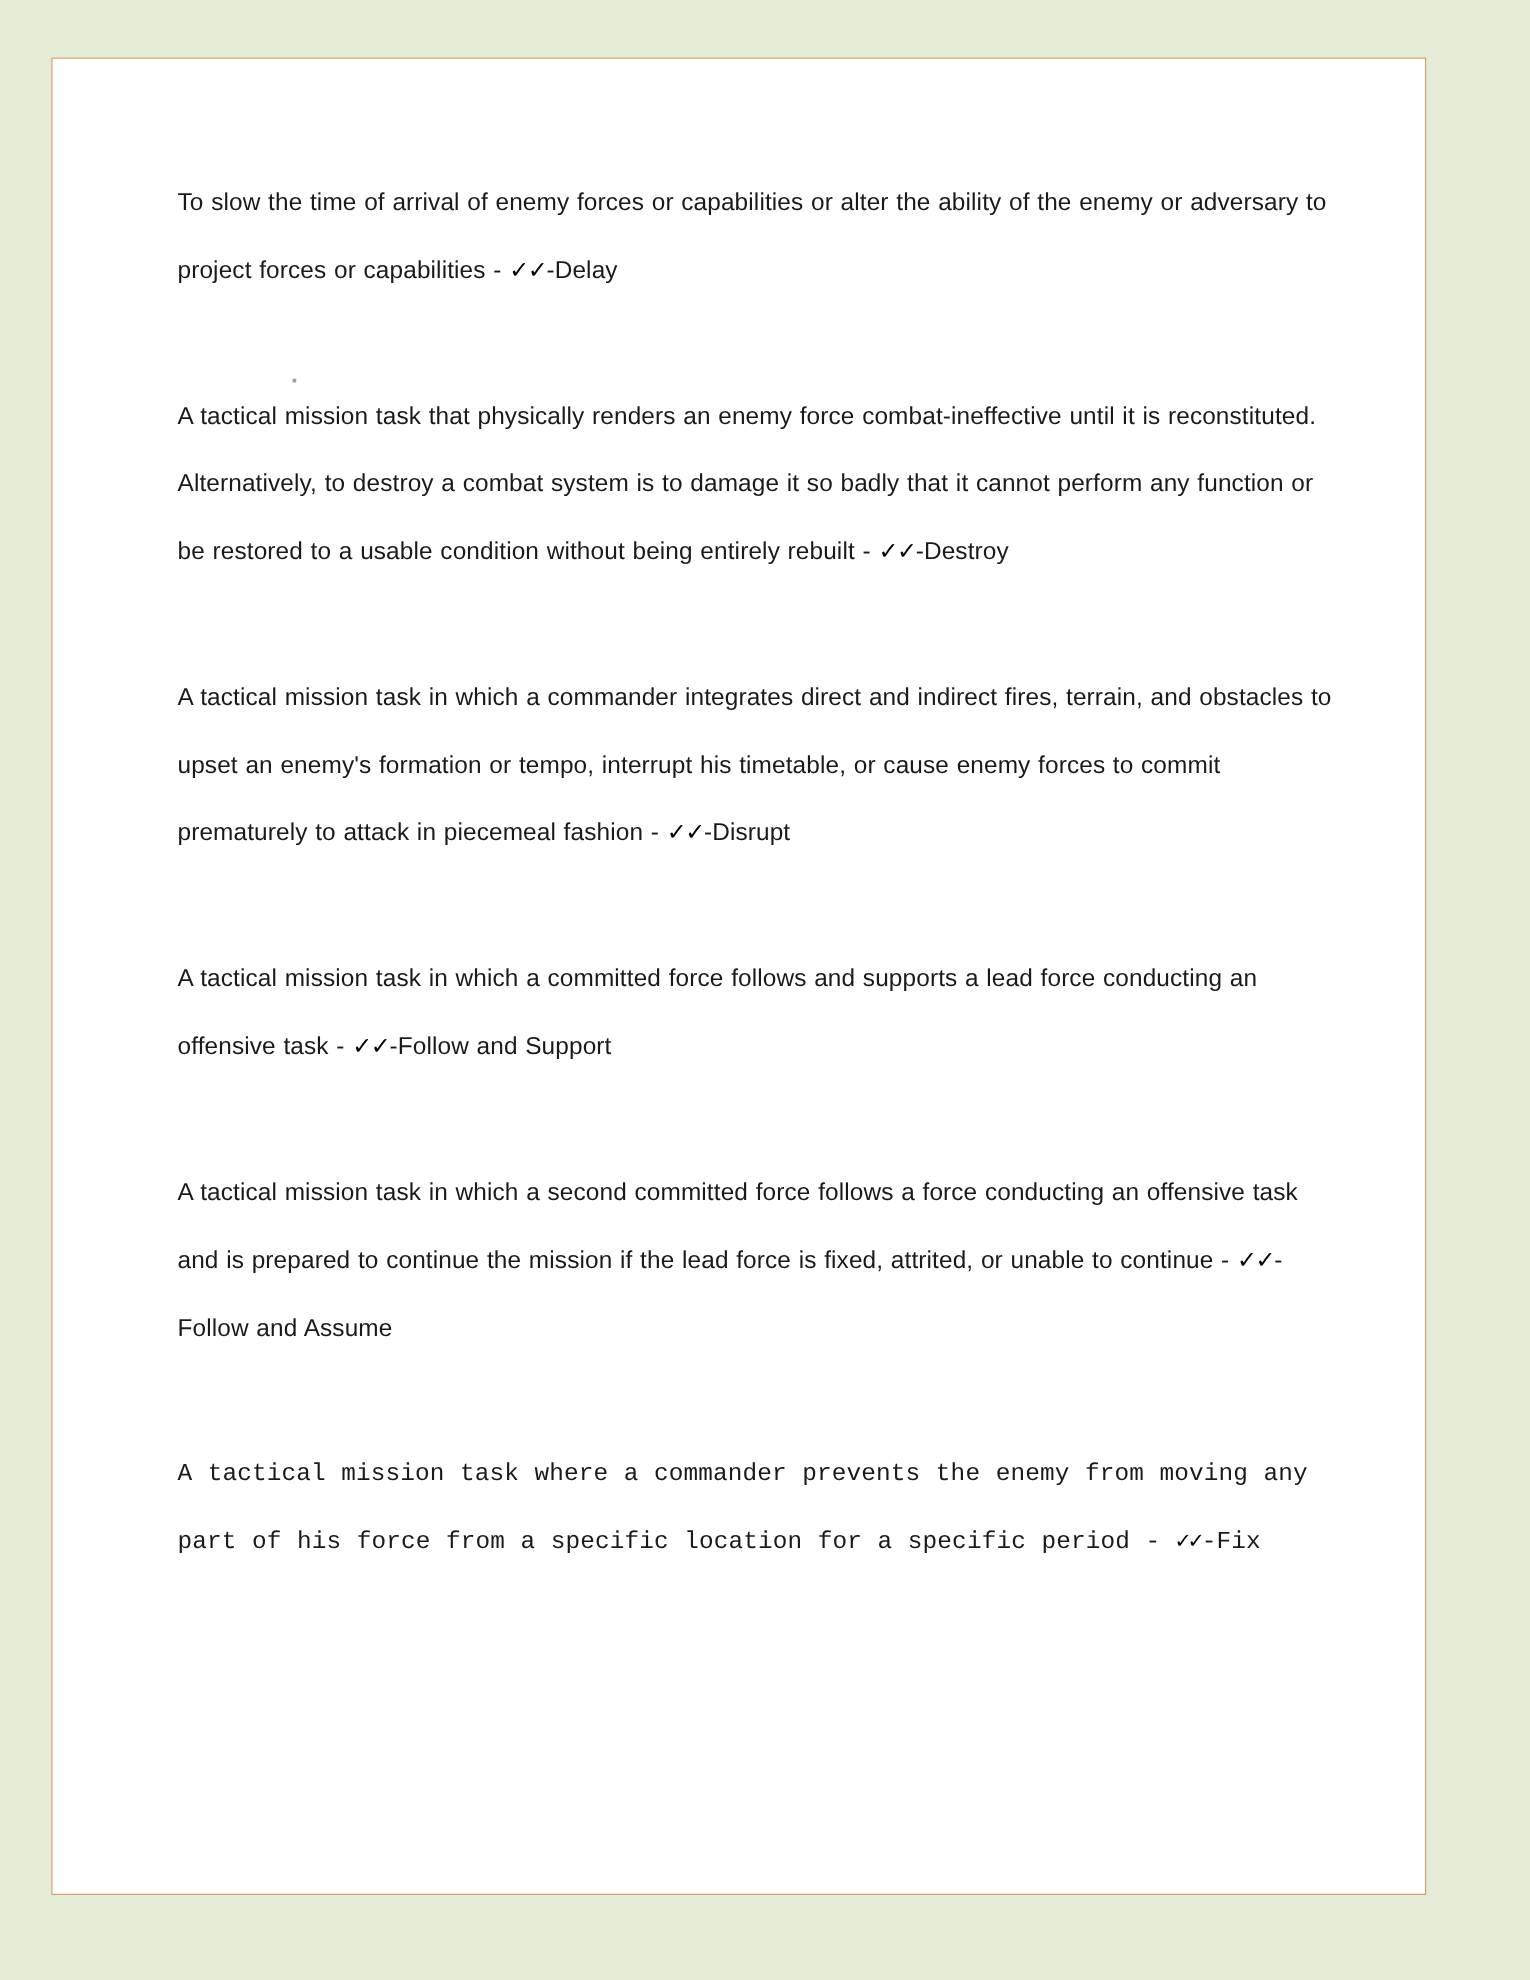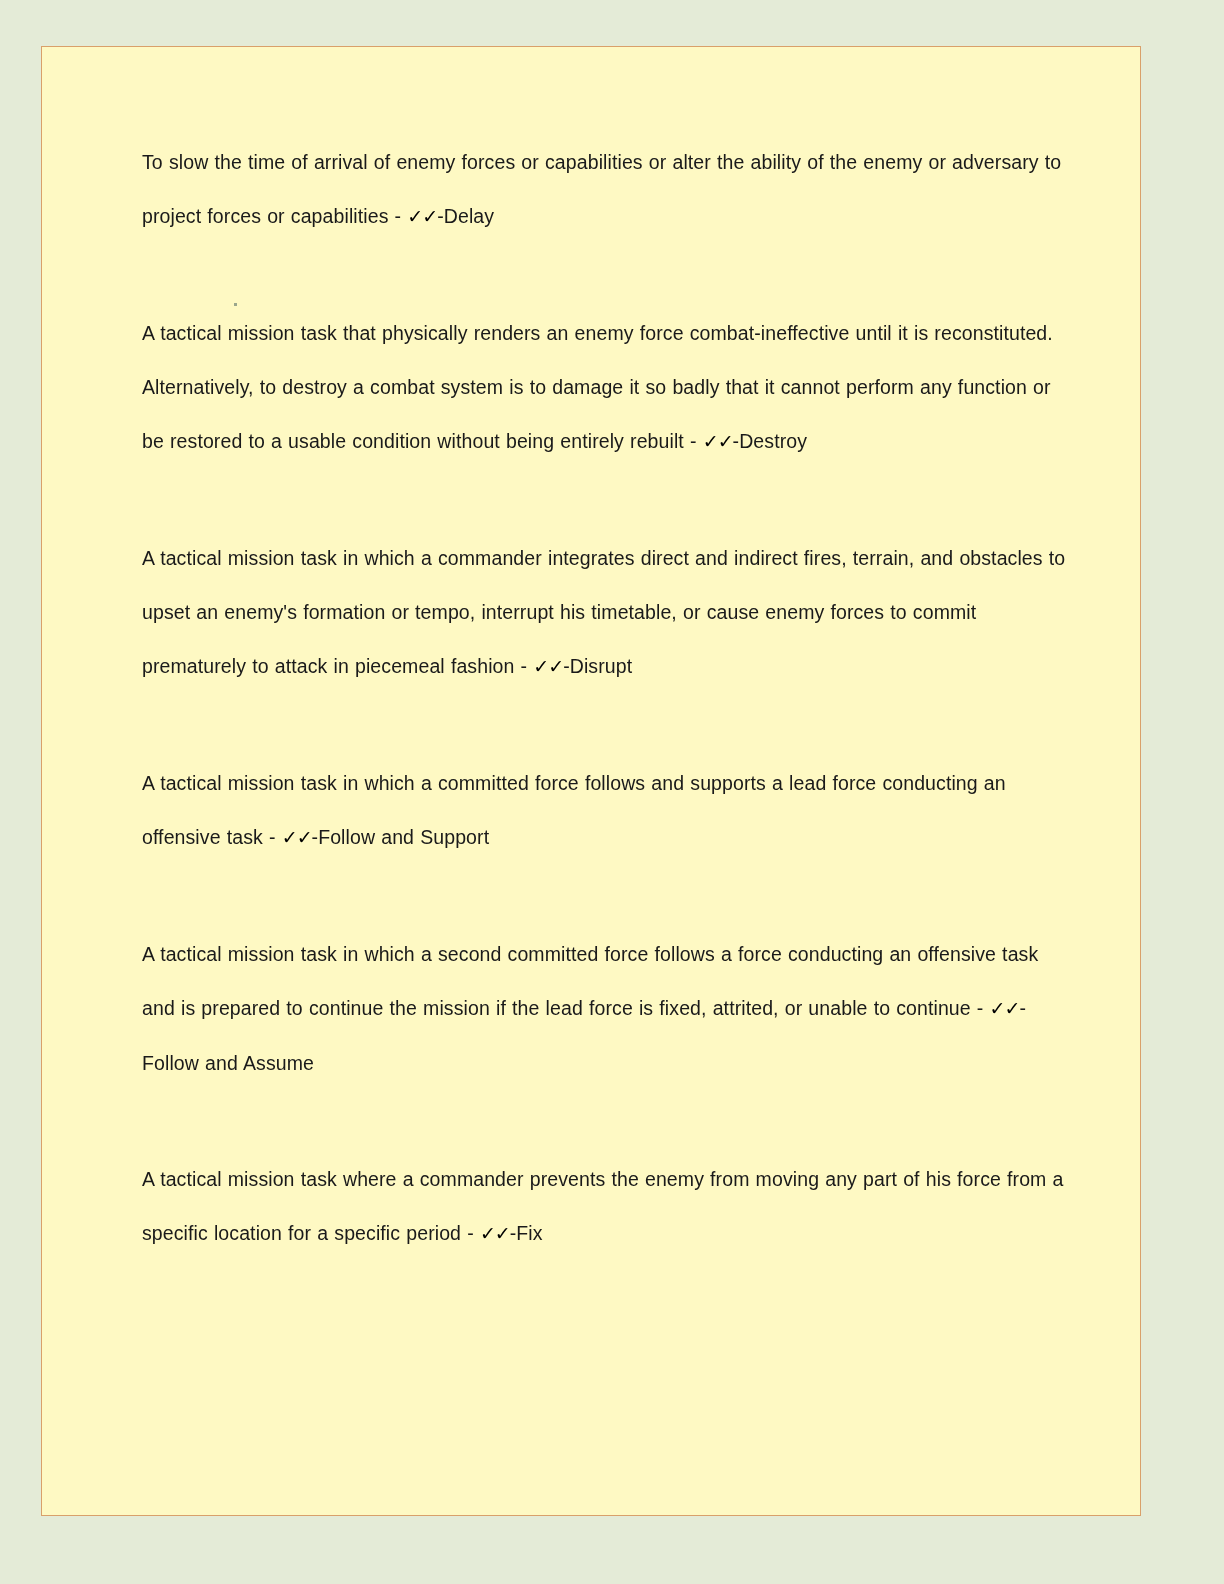--- a/index.html
+++ b/index.html
@@ -13,39 +13,40 @@
     font-family: "Liberation Sans", sans-serif;
   }
   .page {
     position: absolute;
     left: 41px;
     top: 46px;
     width: 1100px;
     height: 1470px;
     border: 1px solid #d9a06a;
     box-sizing: border-box;
-    background: #fef9c3;
+    background: #ffffff;
   }
   .content {
     position: absolute;
     left: 100px;
     top: 88px;
     width: 930px;
   }
   .para {
     font-size: 19.5px;
     line-height: 54px;
     color: #1a1a1a;
     letter-spacing: 0.1px;
     word-spacing: 0.6px;
     margin: 0 0 62px 0;
     text-align: left;
   }
   .para:last-child {
     margin-bottom: 0;
+    font-family: Liberation Mono, monospace;
   }
   .check {
     font-size: 19px;
     letter-spacing: -1px;
     color: #000;
   }
   .dot {
     position: absolute;
     left: 192px;
     top: 256px;

